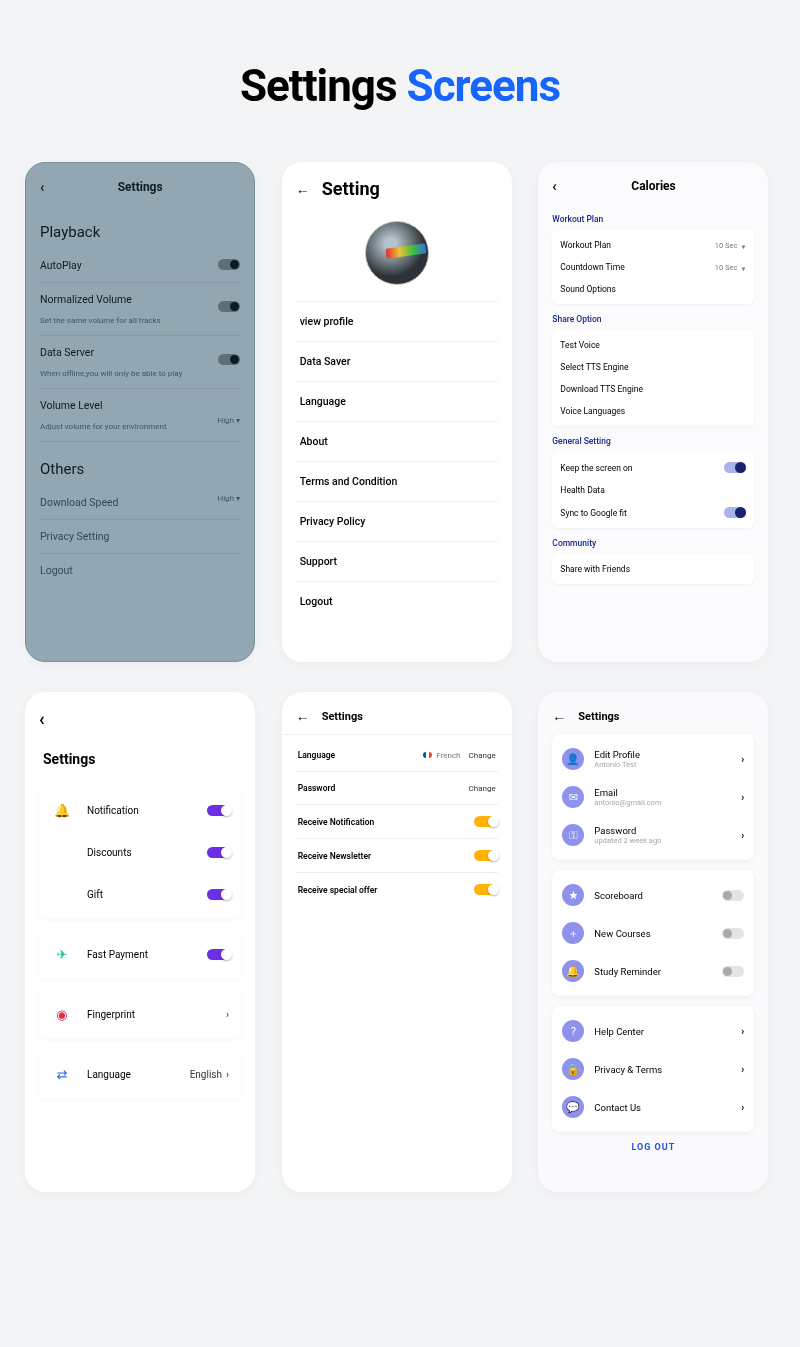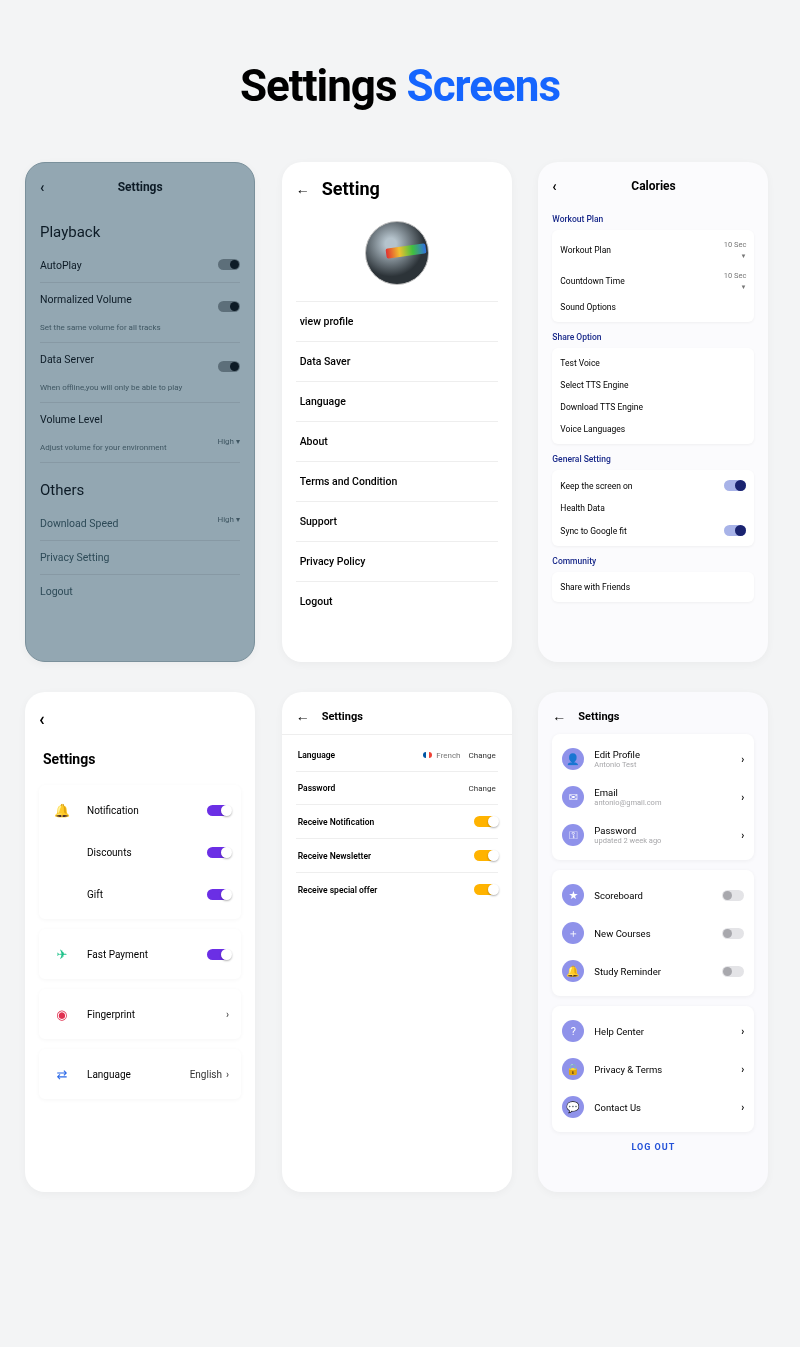--- a/index.html
+++ b/index.html
@@ -13,21 +13,21 @@
 .header { display: flex; align-items: center; gap: 12px; padding-bottom: 10px; }
 .header .back { font-size: 14px; font-weight: bold; }
 .header .htitle { font-size: 12px; font-weight: 700; flex: 1; }
 .header.centered .htitle { text-align: center; margin-left: -16px; }
 
 
 .s1 .section-title { font-size: 15px; margin: 18px 0 8px; }
 .s1 .row { padding: 10px 0; border-bottom: 1px solid rgba(0,0,0,0.08); position: relative; }
 .s1 .row:last-child { border-bottom: none; }
 .s1 .row-title { font-size: 10.5px; }
-.s1 .row-sub { font-size: 8px; color: #3f5662; margin-top: 17px; max-width: 150px; }
+.s1 .row-sub { font-size: 8px; color: #3f5662; margin-top: 10px; max-width: 150px; }
 .s1 .toggle { position: absolute; right: 0; top: 10px; }
 .s1 .value { position: absolute; right: 0; bottom: 16px; font-size: 8px; color: #3f5662; }
 .s1 .chev { font-size: 8px; margin-left: 2px; }
 
 
 .toggle { width: 22px; height: 11px; border-radius: 6px; position: relative; display: inline-block; }
 .toggle::after { content: ""; position: absolute; width: 9px; height: 9px; border-radius: 50%; top: 1px; }
 .toggle.on { background: #0e3142; }
 .toggle.on::after { right: 1px; background: #304d5c; }
 .toggle.dark.on { background: rgba(13,27,38,0.4); }
@@ -47,21 +47,21 @@
 .s2 .avatar { width: 64px; height: 64px; border-radius: 50%; margin: 12px auto 16px; background: radial-gradient(circle at 40% 35%, #b5c3cc 10%, #2c3338 60%); position: relative; overflow: hidden; border: 1px solid #bbb; }
 .s2 .avatar::after { content:""; position:absolute; width:40px; height:10px; top:24px; left:20px; background: linear-gradient(90deg,#e03030,#f0c030,#40c040,#3070e0); border-radius: 2px; transform: rotate(-8deg); }
 .s2 .list-item { padding: 13px 4px; border-top: 1px solid #eee; font-size: 10.5px; font-weight: 500; }
 .s2 .list-item:first-of-type { border-top: 1px solid #eee; }
 
 
 .s3 { font-size: 8.5px; }
 .s3 .grp-title { color: #1a2a8a; font-size: 8.5px; margin: 10px 0 6px; font-weight: 500; }
 .s3 .card { background: #fff; border-radius: 6px; box-shadow: 0 1px 3px rgba(0,0,0,0.05); padding: 4px 8px; margin-bottom: 8px; }
 .s3 .crow { display: flex; align-items: center; justify-content: space-between; padding: 6px 0; }
-.s3 .cr-right { display: flex; align-items: flex-end; gap: 3px; color: #777; font-size: 7.5px; flex-direction: column; }
+.s3 .cr-right { display: flex; align-items: flex-end; gap: 3px; color: #777; font-size: 7.5px; }
 .s3 .cr-right .tri { font-size: 6px; }
 
 
 .s4 .big-title { font-size: 14px; font-weight: 700; margin: 12px 0 18px 4px; }
 .s4 .card4 { background: #fff; box-shadow: 0 1px 4px rgba(0,0,0,0.04); border-radius: 6px; padding: 14px 12px; margin-bottom: 10px; }
 .s4 .row4 { display: flex; align-items: center; gap: 14px; padding: 10px 0; font-size: 10px; position: relative; }
 .s4 .row4:first-child { padding-top: 0; }
 .s4 .row4:last-child { padding-bottom: 0; }
 .s4 .icon-box { width: 22px; height: 22px; display: flex; align-items: center; justify-content: center; font-size: 13px; }
 .s4 .row4 .tog, .s4 .row4 .right { margin-left: auto; }
@@ -136,22 +136,22 @@
   <div class="header">
     <span class="back">←</span>
     <span class="htitle" style="font-size:18px">Setting</span>
   </div>
   <div class="avatar"></div>
   <div class="list-item">view profile</div>
   <div class="list-item">Data Saver</div>
   <div class="list-item">Language</div>
   <div class="list-item">About</div>
   <div class="list-item">Terms and Condition</div>
+  <div class="list-item">Privacy Policy</div>
   <div class="list-item">Support</div>
-  <div class="list-item">Privacy Policy</div>
   <div class="list-item">Logout</div>
 </div>
 
 <div class="phone s3" style="background:#fbfbfd">
   <div class="header centered">
     <span class="back">‹</span>
     <span class="htitle">Calories</span>
   </div>
 
   <div class="grp-title">Workout Plan</div>

